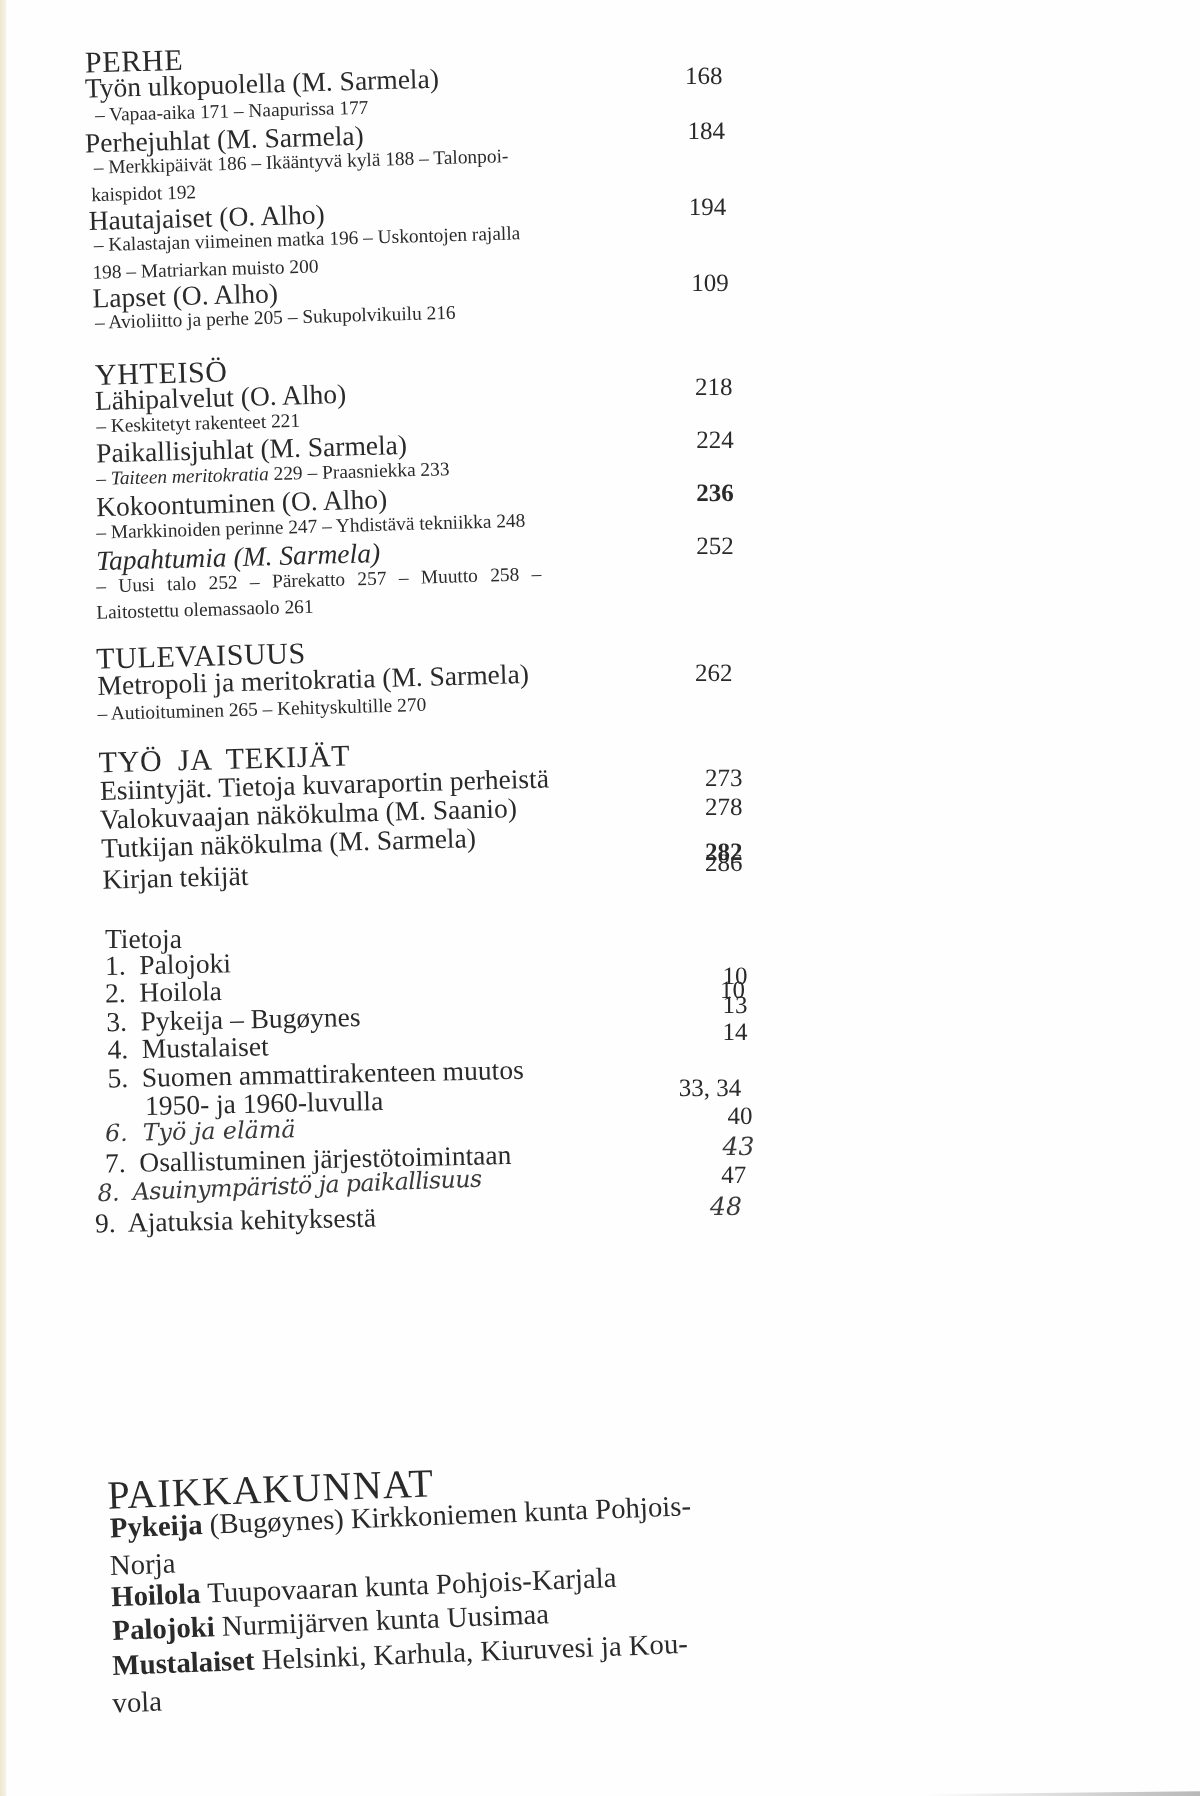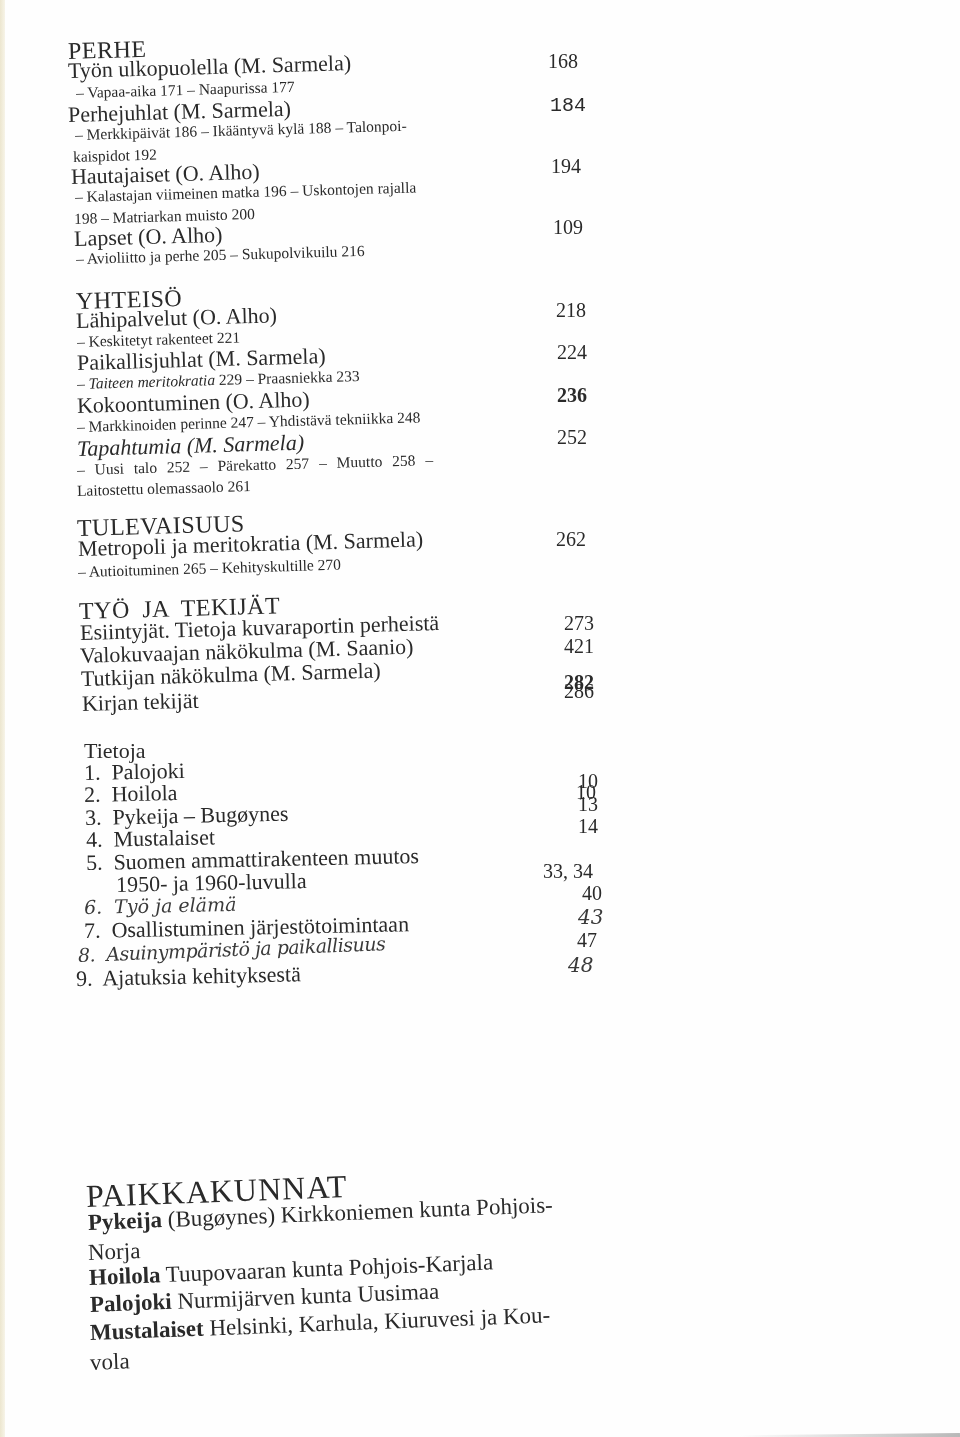--- a/index.html
+++ b/index.html
@@ -37,21 +37,21 @@
 <div class="edge-left"></div>
 <div class="edge-bottom"></div>
 
 <div>
   <div class="abs h rot-a" style="left:68px;top:38px;">PERHE</div>
   <div class="abs t rot-a" style="left:68px;top:58px;">Työn ulkopuolella (M. Sarmela)</div>
   <div class="abs n" style="left:548px;top:50px;">168</div>
   <div class="abs s rot-a" style="left:76px;top:84px;">– Vapaa-aika 171 – Naapurissa 177</div>
 
   <div class="abs t rot-a" style="left:68px;top:102px;">Perhejuhlat (M. Sarmela)</div>
-  <div class="abs n" style="left:550px;top:94px;font-family:Liberation Mono, monospace;">184</div>
+  <div class="abs n" style="left:550px;top:94px;">184</div>
   <div class="abs s rot-a" style="left:75px;top:126px;">– Merkkipäivät 186 – Ikääntyvä kylä 188 – Talonpoi-</div>
   <div class="abs s rot-a" style="left:73px;top:148px;">kaispidot 192</div>
 
   <div class="abs t rot-a" style="left:71px;top:164px;">Hautajaiset (O. Alho)</div>
   <div class="abs n" style="left:551px;top:155px;text-align:center;">194</div>
   <div class="abs s rot-a" style="left:75px;top:188px;">– Kalastajan viimeinen matka 196 – Uskontojen rajalla</div>
   <div class="abs s rot-a" style="left:74px;top:210px;">198 – Matriarkan muisto 200</div>
 
   <div class="abs t rot-a" style="left:74px;top:226px;">Lapset (O. Alho)</div>
   <div class="abs n" style="left:553px;top:216px;">109</div>
@@ -85,21 +85,21 @@
   <div class="abs t rot-a" style="left:78px;top:536px;">Metropoli ja meritokratia (M. Sarmela)</div>
   <div class="abs n" style="left:556px;top:528px;">262</div>
   <div class="abs s rot-a" style="left:78px;top:563px;">– Autioituminen 265 – Kehityskultille 270</div>
 </div>
 
 <div>
   <div class="abs h rot-a" style="left:79px;top:598px;word-spacing:6px;">TYÖ JA TEKIJÄT</div>
   <div class="abs t rot-a" style="left:80px;top:620px;">Esiintyjät. Tietoja kuvaraportin perheistä</div>
   <div class="abs n" style="left:564px;top:612px;">273</div>
   <div class="abs t rot-a" style="left:80px;top:643px;">Valokuvaajan näkökulma (M. Saanio)</div>
-  <div class="abs n" style="left:564px;top:635px;">421</div>
+  <div class="abs n" style="left:564px;top:635px;">278</div>
   <div class="abs t rot-a" style="left:81px;top:666px;">Tutkijan näkökulma (M. Sarmela)</div>
   <div class="abs n" style="left:564px;top:671px;font-weight:bold;">282</div>
   <div class="abs t rot-a" style="left:82px;top:691px;">Kirjan tekijät</div>
   <div class="abs n" style="left:564px;top:680px;">286</div>
 </div>
 
 <div>
   <div class="abs t" style="left:84px;top:738px;">Tietoja</div>
 
   <div class="abs t rot-b" style="left:84px;top:760px;"><span>1.</span>&nbsp; <span>Palojoki</span></div>

